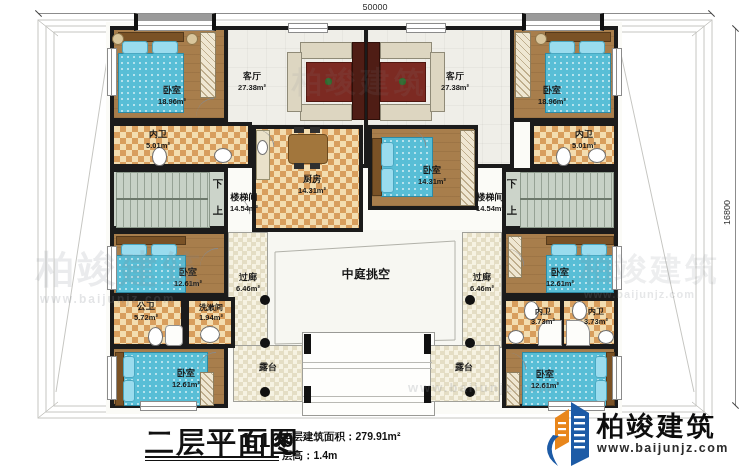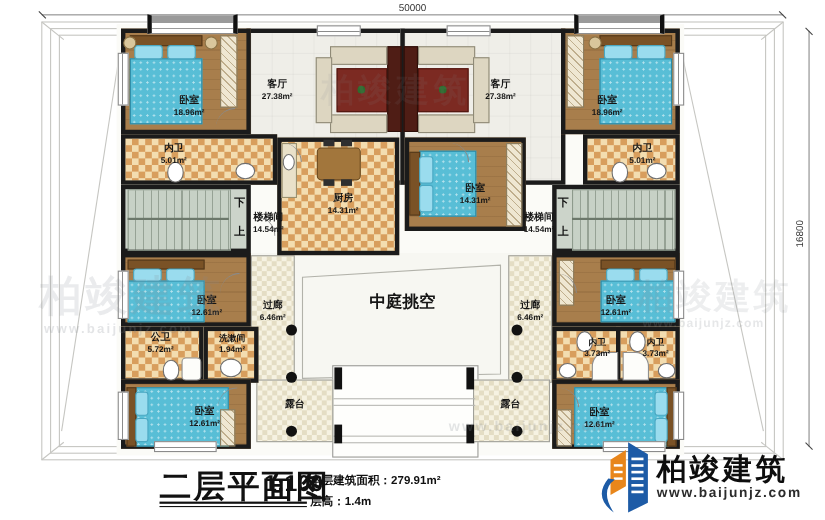--- a/index.html
+++ b/index.html
@@ -281,21 +281,21 @@
     <div class="area">14.31m²</div>
   </div>
   <div class="rlabel" style="left:248px;top:283px;">
     <div>过廊</div>
     <div class="area">6.46m²</div>
   </div>
   <div class="rlabel" style="left:482px;top:283px;">
     <div>过廊</div>
     <div class="area">6.46m²</div>
   </div>
-  <div class="rlabel" style="left:366px;top:275px;font-size:15px;">
+  <div class="rlabel" style="left:366px;top:275px;font-size:12px;">
     <div>中庭挑空</div>
   </div>
   <div class="rlabel" style="left:188px;top:278px;">
     <div>卧室</div>
     <div class="area">12.61m²</div>
   </div>
   <div class="rlabel" style="left:146px;top:312px;">
     <div>公卫</div>
     <div class="area">5.72m²</div>
   </div>

